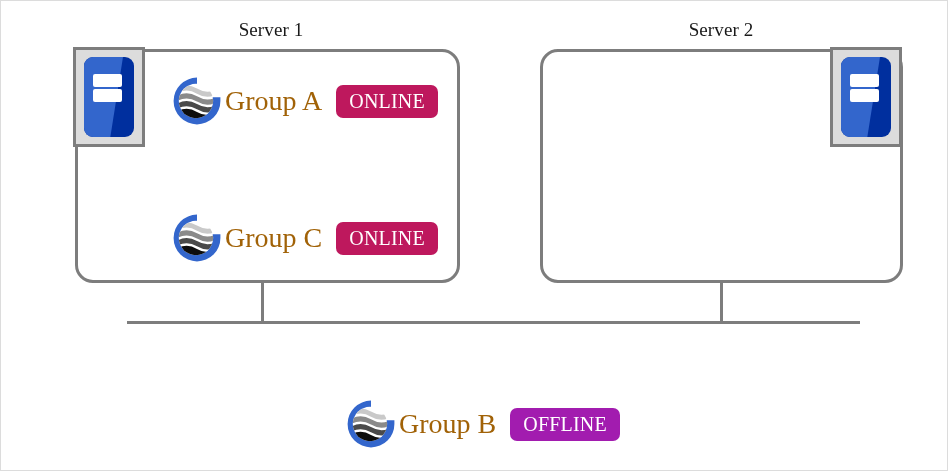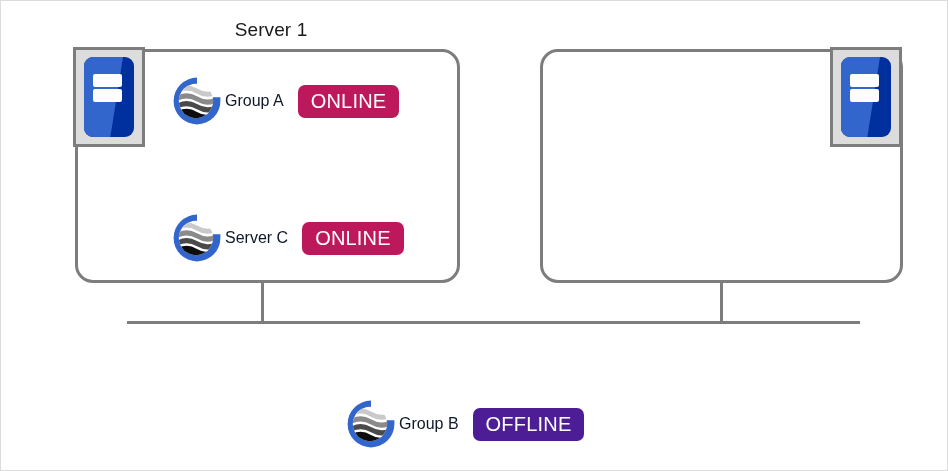--- a/index.html
+++ b/index.html
@@ -12,20 +12,21 @@
     font-family: "Liberation Sans", sans-serif;
   }
   #canvas {
     position: relative;
     width: 948px;
     height: 471px;
     background: #ffffff;
     border: 1px solid #dcdcdc;
     box-sizing: border-box;
     overflow: hidden;
+    font-family: Liberation Serif, serif;
   }
 
   
   .server-panel {
     position: absolute;
     border: 3px solid #7d7d7d;
     border-radius: 18px;
     background: #ffffff;
     box-sizing: border-box;
   }
@@ -99,37 +100,37 @@
 
   .group-logo {
     flex: 0 0 auto;
     width: 52px;
     height: 52px;
     position: relative;
   }
   .group-logo svg { display: block; width: 52px; height: 52px; }
 
   .group-label {
-    font-size: 16px;
-    color: #0f172a;
+    font-size: 28px;
+    color: #a16207;
     margin-left: 2px;
     margin-right: 14px;
   }
 
   .status-badge {
     display: inline-block;
     padding: 6px 13px 7px 13px;
     border-radius: 7px;
     color: #ffffff;
     font-size: 20px;
     line-height: 1;
     letter-spacing: 0.2px;
   }
   .status-online  { background: #be185d; }
-  .status-offline { background: #4c1d95; }
+  .status-offline { background: #a21caf; }
 
   
   .wire {
     position: absolute;
     background: #7d7d7d;
   }
   #bus-line       { left: 126px; top: 320px; width: 733px; height: 3px; }
   #drop-server1   { left: 260px; top: 281px; width: 3px;  height: 41px; }
   #drop-server2   { left: 719px; top: 281px; width: 3px;  height: 41px; }
 </style>
@@ -178,24 +179,25 @@
           </clipPath>
         <g clip-path="url(#globeClipC)">
           <rect x="10" y="15" width="80" height="72" fill="#ffffff"></rect>
           <path d="M10 26 q20 -12 40 0 q20 12 40 0 l0 10 q-20 12 -40 0 q-20 -12 -40 0 Z" fill="#c9c9c9"></path>
           <path d="M10 41 q20 -12 40 0 q20 12 40 0 l0 10 q-20 12 -40 0 q-20 -12 -40 0 Z" fill="#8a8a8a"></path>
           <path d="M10 56 q20 -12 40 0 q20 12 40 0 l0 10 q-20 12 -40 0 q-20 -12 -40 0 Z" fill="#4a4a4a"></path>
           <path d="M10 71 q20 -12 40 0 q20 12 40 0 l0 18 l-80 0 Z" fill="#0d0d0d"></path>
         </g>
       </svg>
     </span>
-    <span class="group-label">Server  C</span>
+    <span class="group-label">Group  C</span>
     <span class="status-badge status-online">ONLINE</span>
   </div>
 
+  <div class="server-title" id="server2-title">Server 2</div>
 
   <div class="server-panel" id="server2-panel"></div>
 
   <div class="server-icon" id="server2-icon">
     <div class="body">
       <span class="bar b1"></span>
       <span class="bar b2"></span>
     </div>
   </div>
 

